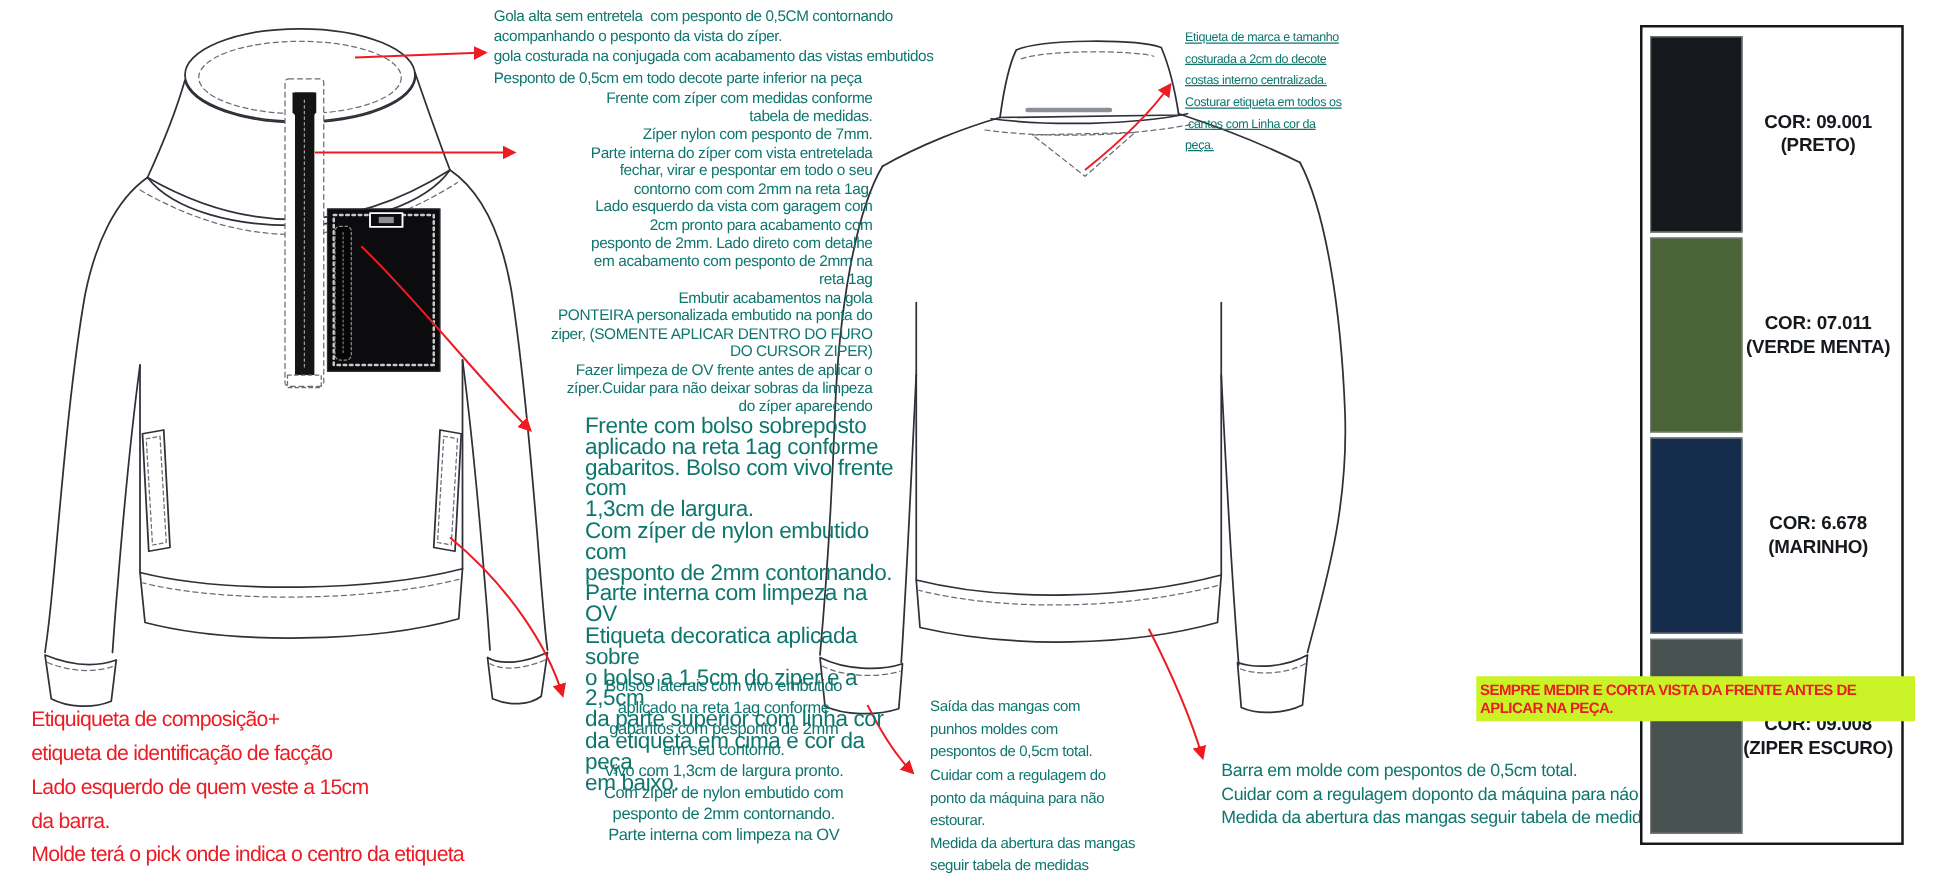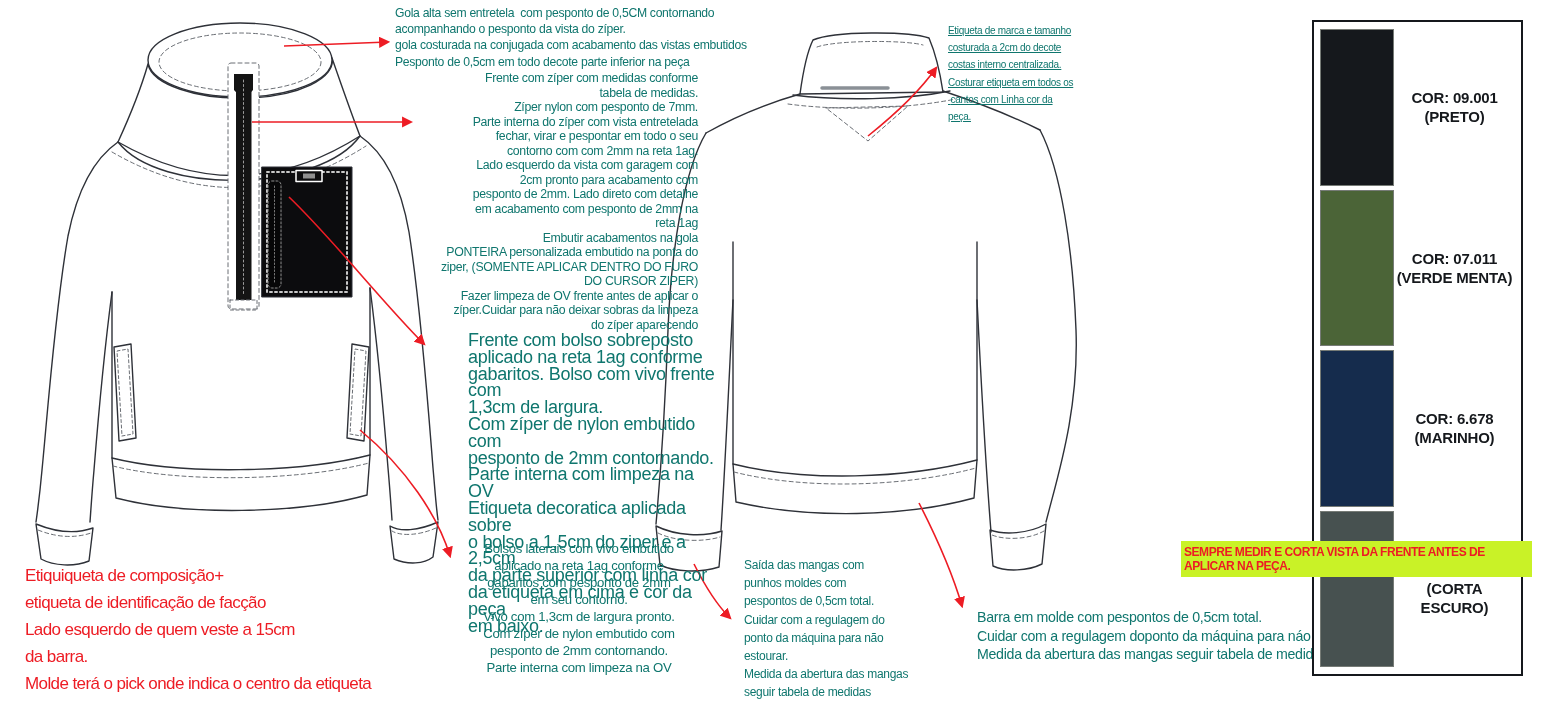--- a/index.html
+++ b/index.html
@@ -209,21 +209,21 @@
       <div class="swatch" style="background: rgb(21, 44, 77);"></div>
       <div class="swatch-label">
         <div>COR: 6.678</div>
         <div>(MARINHO)</div>
       </div>
     </div>
     <div class="palette-row">
       <div class="swatch" style="background: rgb(71, 81, 80);"></div>
       <div class="swatch-label">
         <div>COR: 09.008</div>
-        <div>(CORTA ESCURO)</div>
+        <div>(ZIPER ESCURO)</div>
       </div>
     </div>
   </div>
 
   <div class="warning">
     <span>SEMPRE MEDIR E CORTA VISTA DA FRENTE ANTES DE APLICAR NA PEÇA.</span>
   </div>
 
 </div>
 

